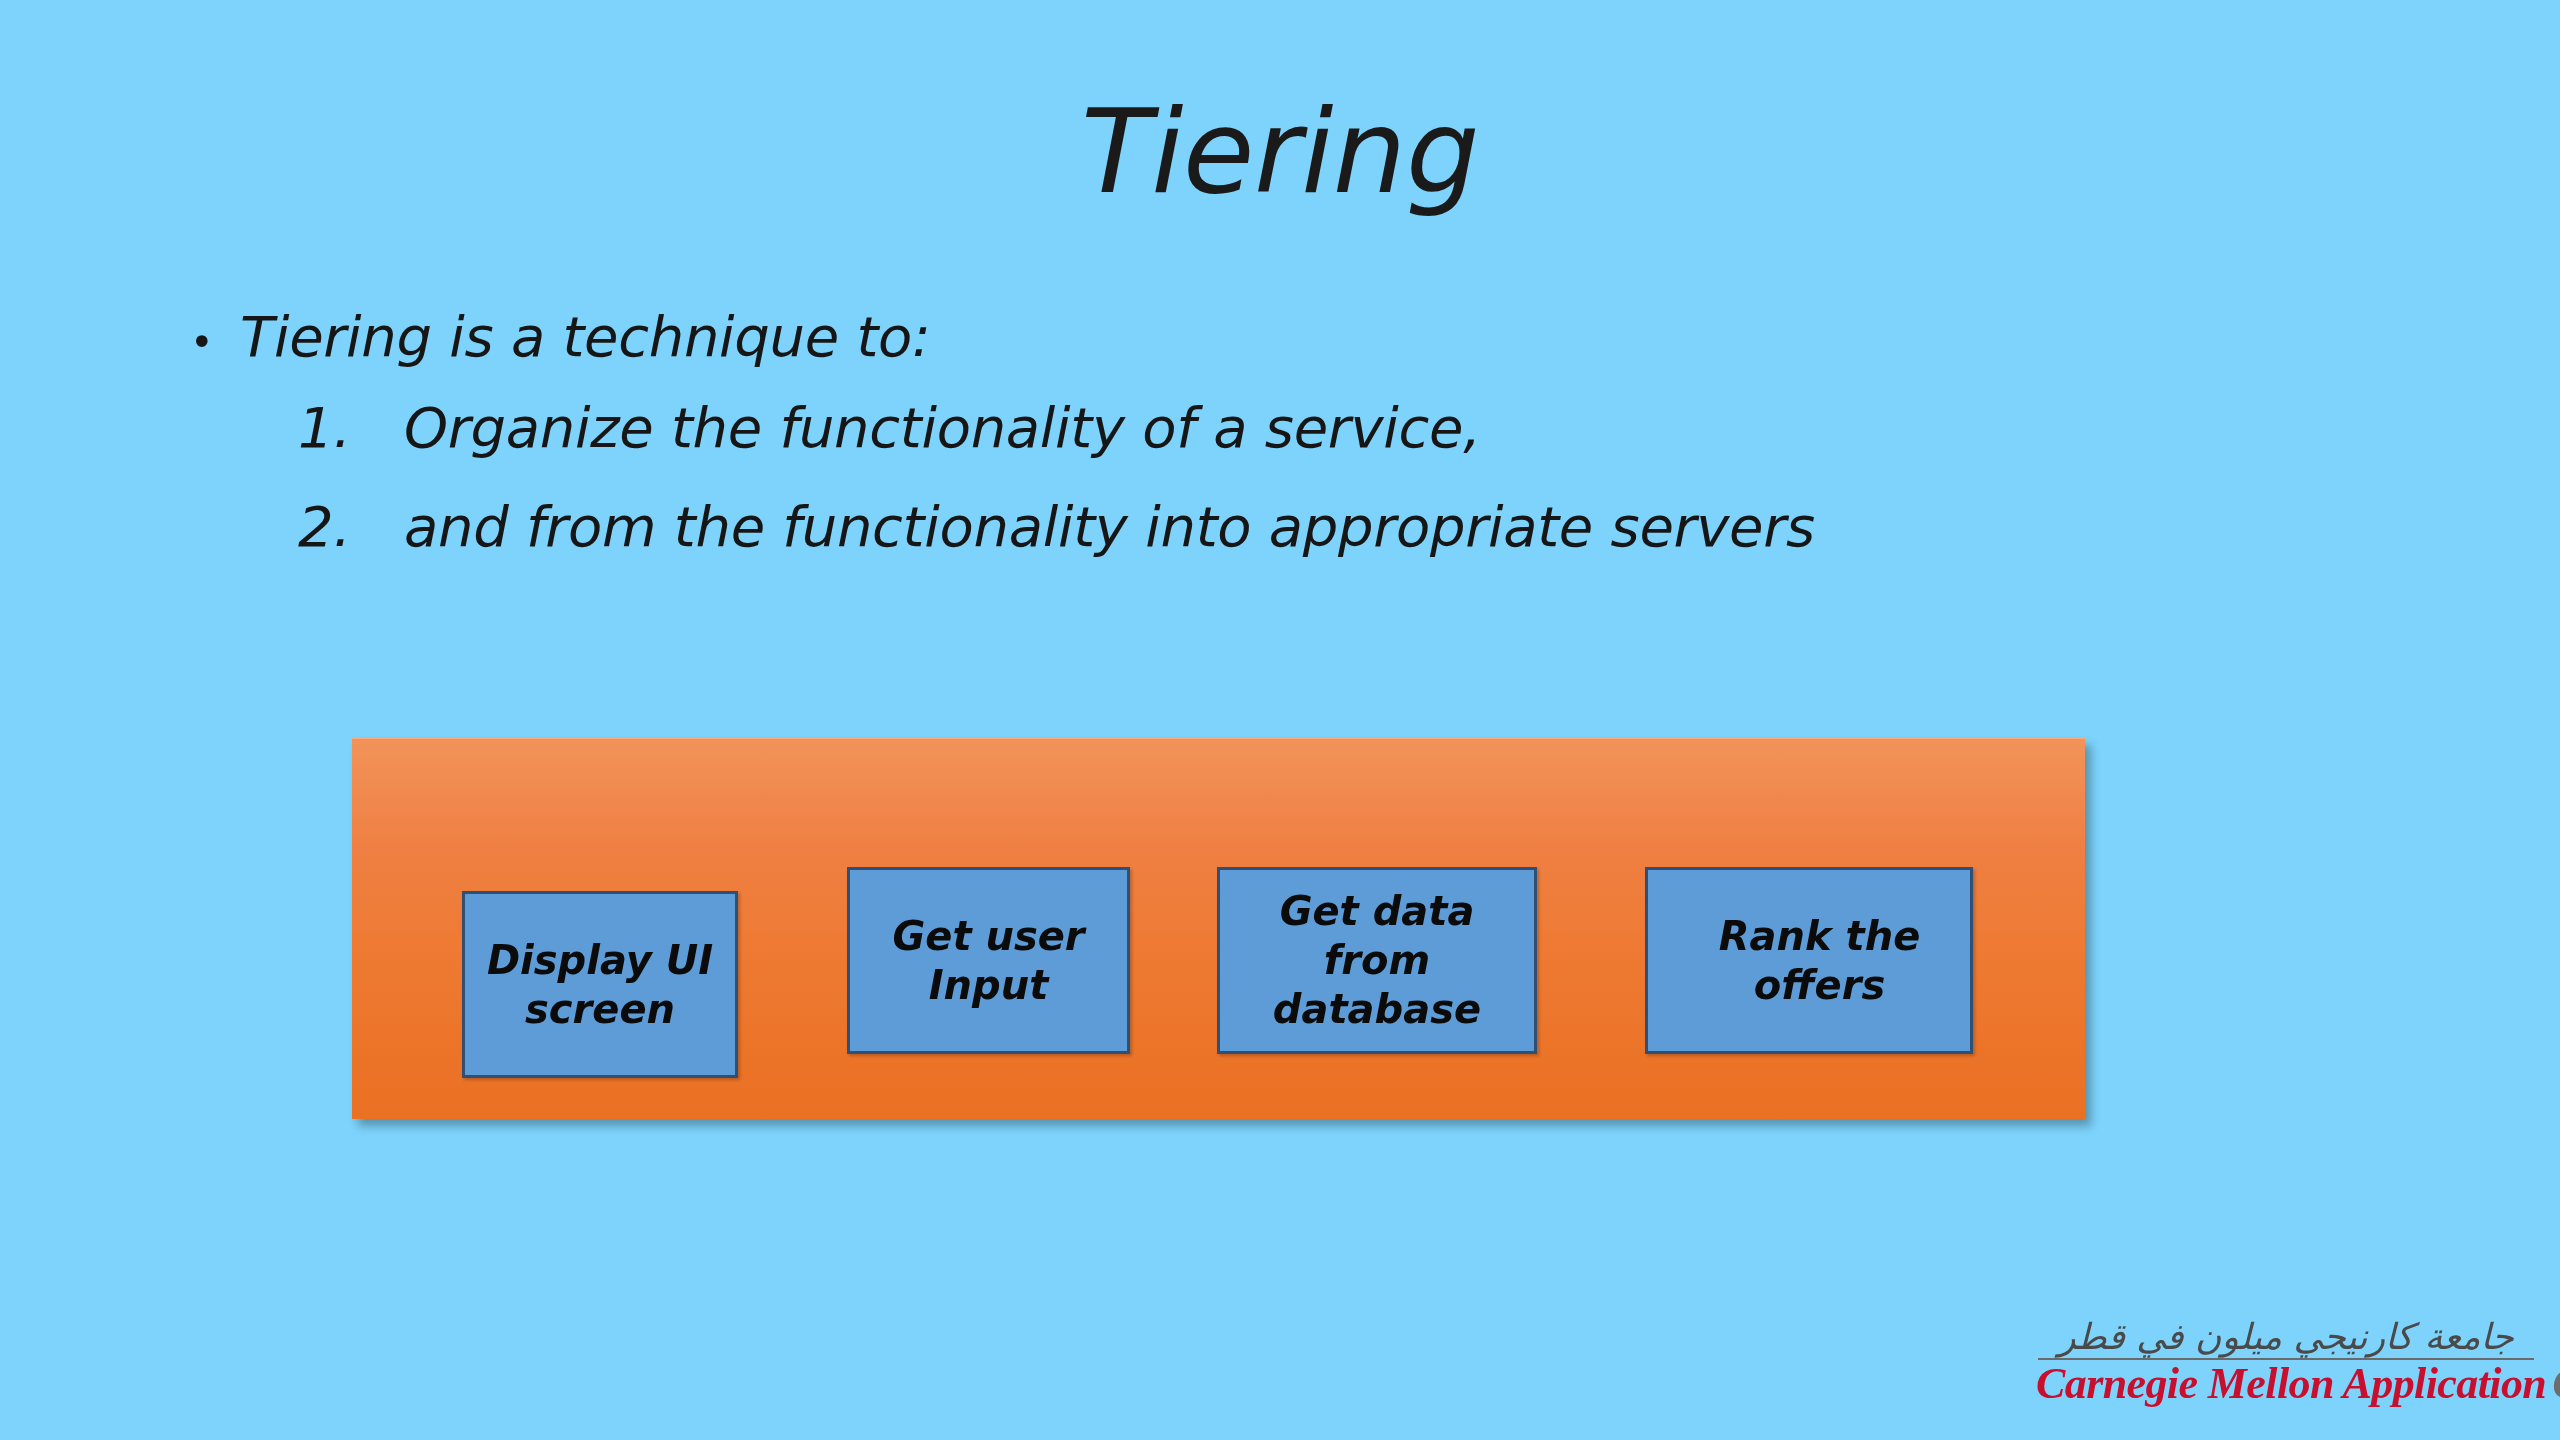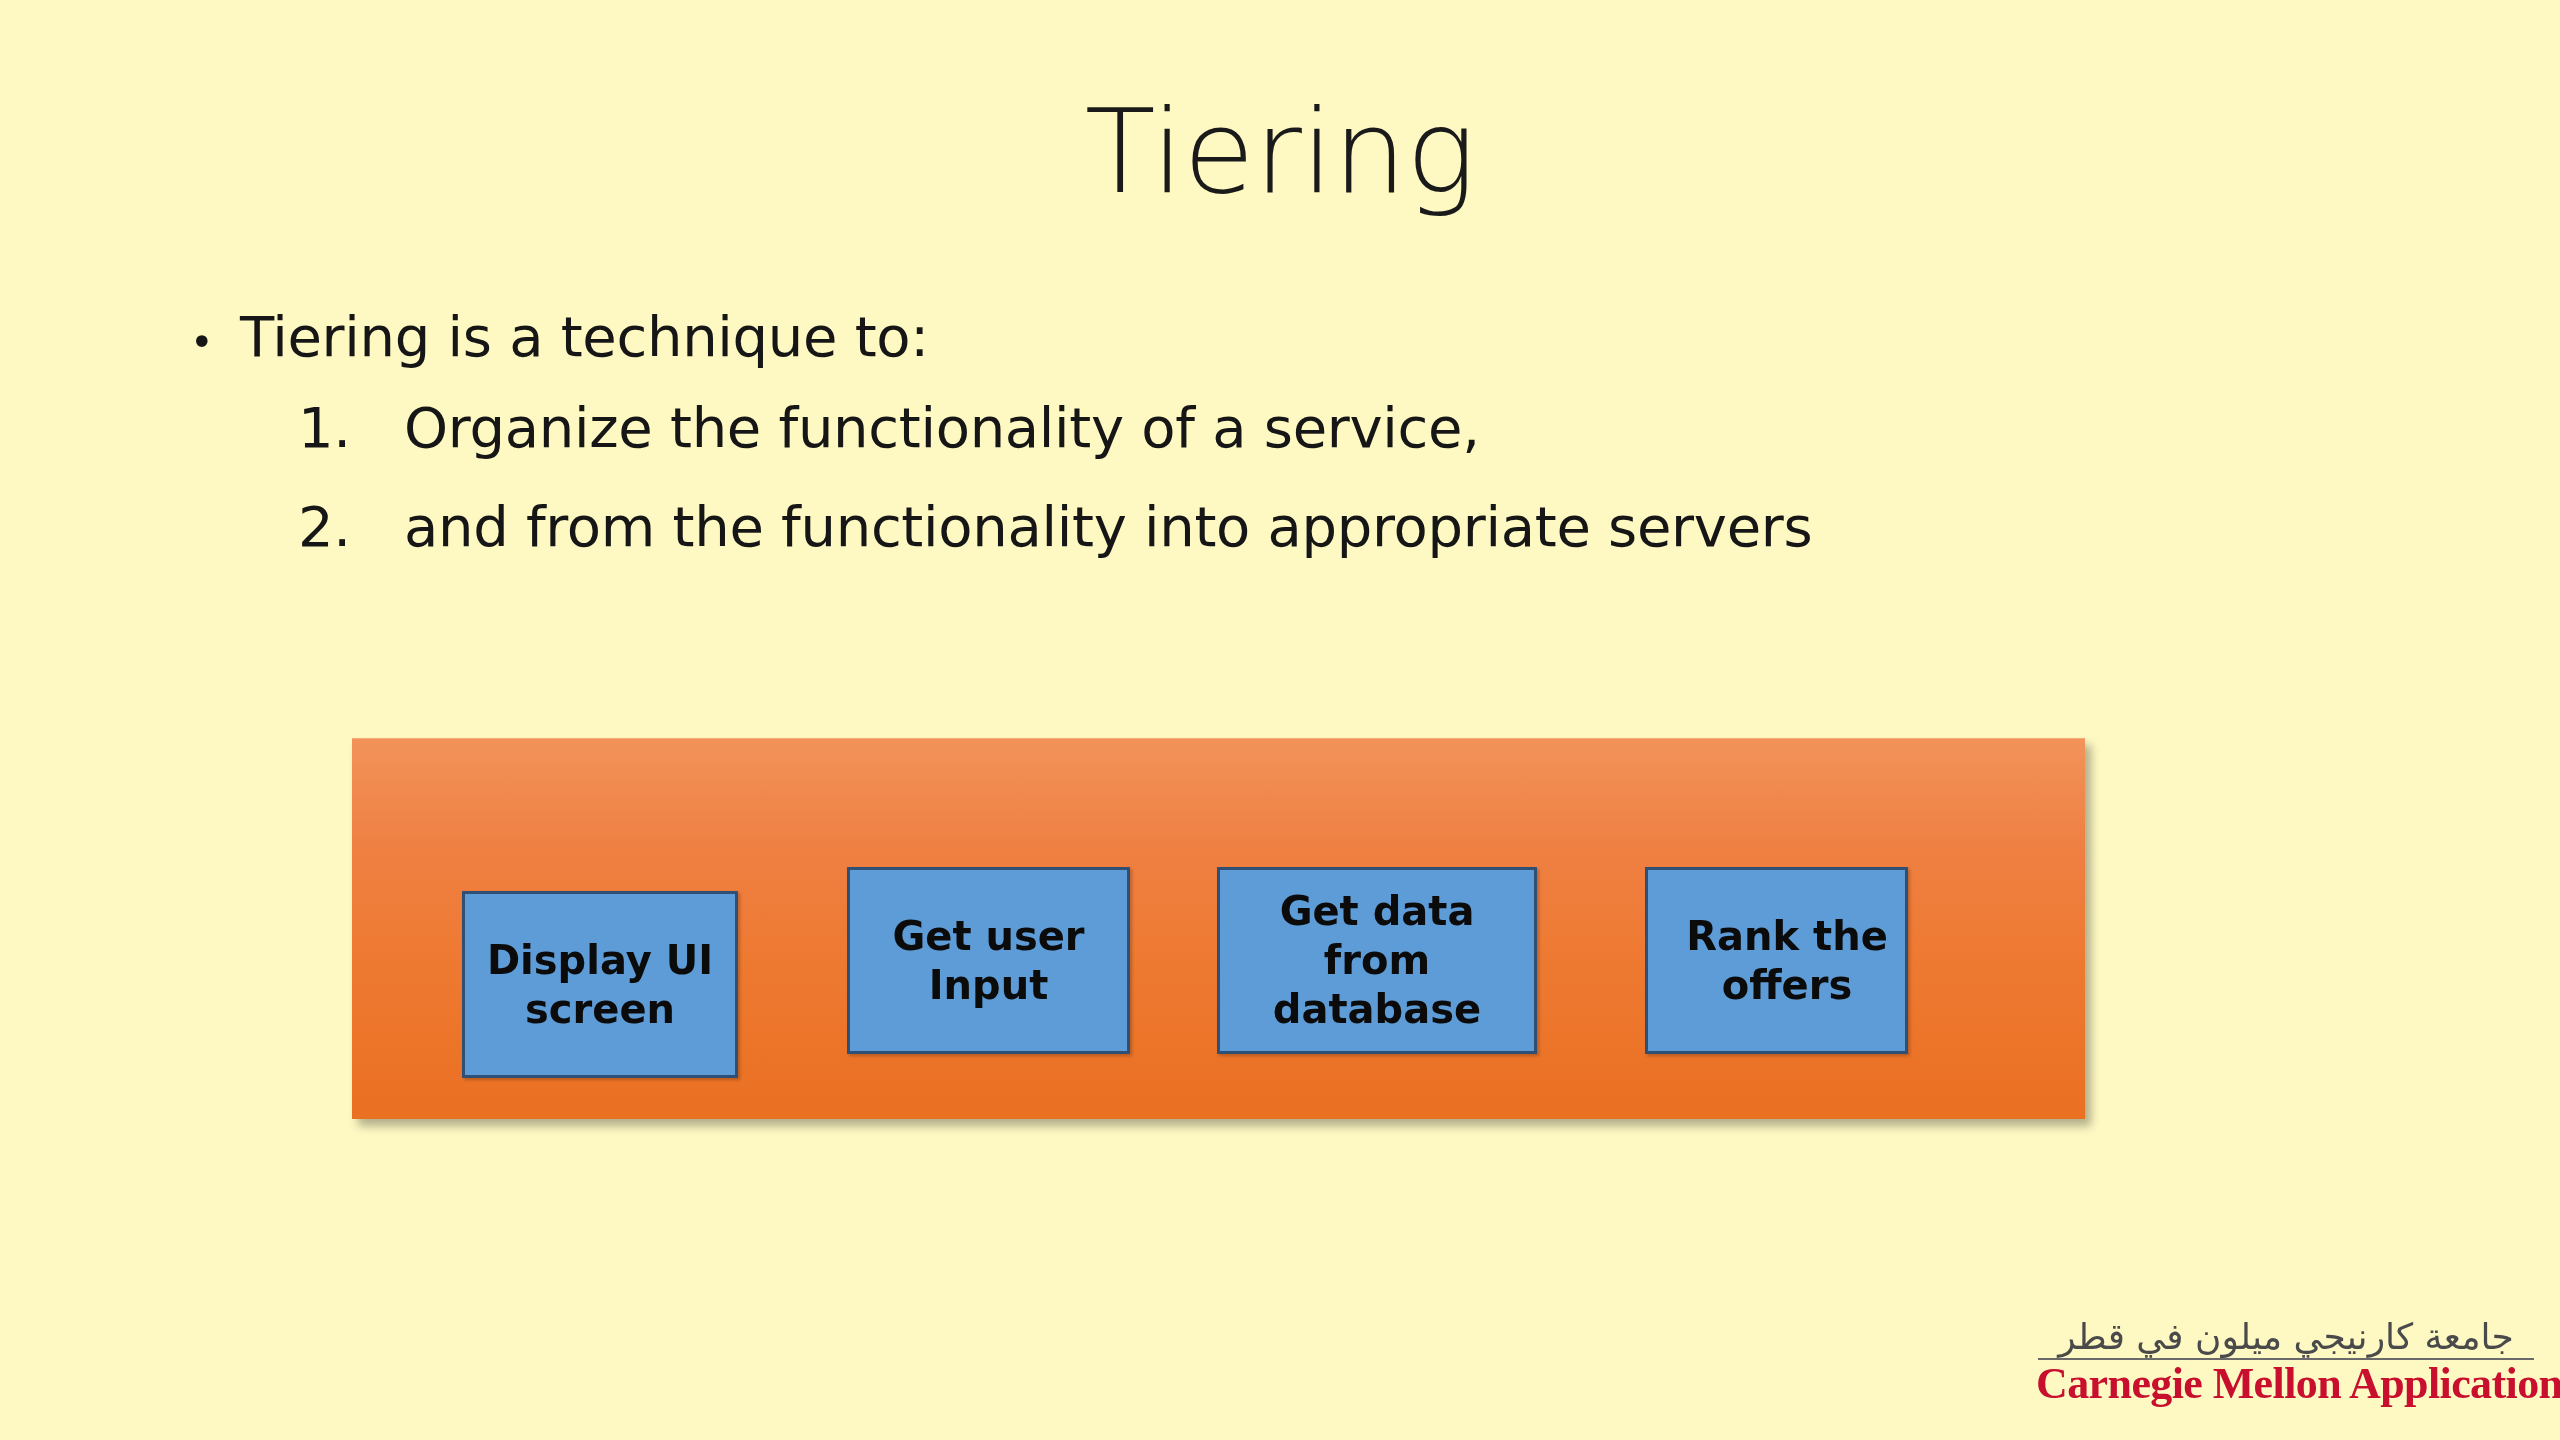--- a/index.html
+++ b/index.html
@@ -13,21 +13,22 @@
     position: relative;
     overflow: hidden;
     font-family: "Liberation Sans", sans-serif;
     color: #111111;
     -webkit-font-smoothing: antialiased;
   }
 
   .slide {
     position: absolute;
     inset: 0;
-    background: #fef9c3;
+    background: #7dd3fc;
+    font-style: italic;
   }
 
   
   .slide-title {
     position: absolute;
     left: 0;
     top: 88px;
     width: 2560px;
     text-align: center;
     font-family: "DejaVu Sans", sans-serif;
@@ -136,21 +137,21 @@
     font-weight: bold;
     font-size: 40px;
     line-height: 1.22;
     font-family: "DejaVu Sans", sans-serif;
     box-shadow: 2px 2px 3px rgba(0,0,0,0.22);
     white-space: pre-line;
   }
   .tier-box.b1 { left: 110px; width: 276px; margin-top: 24px; }
   .tier-box.b2 { left: 495px; width: 283px; }
   .tier-box.b3 { left: 865px; width: 320px; }
-  .tier-box.b4 { left: 1293px; width: 263px; padding-left: 21px; }
+  .tier-box.b4 { left: 1293px; width: 328px; padding-left: 21px; }
 
   
   .logo {
     position: absolute;
     left: 2036px;
     top: 1318px;
     width: 500px;
     text-align: center;
   }
   .logo-arabic {

